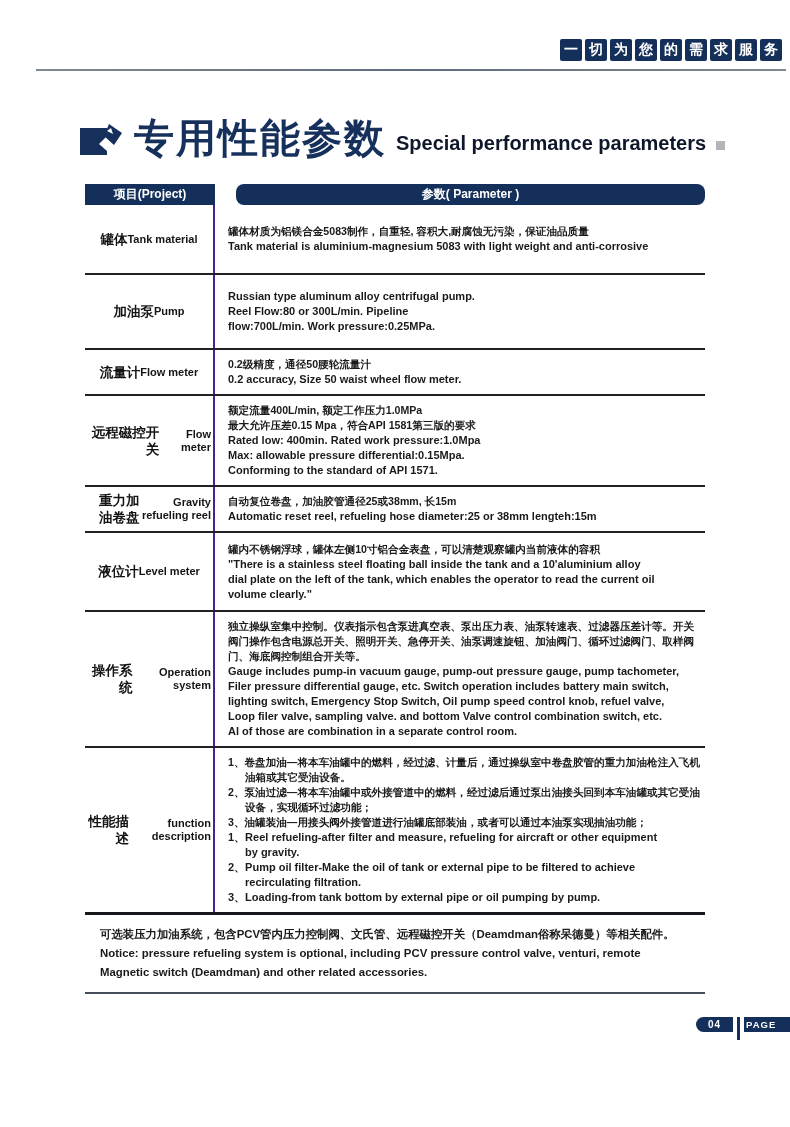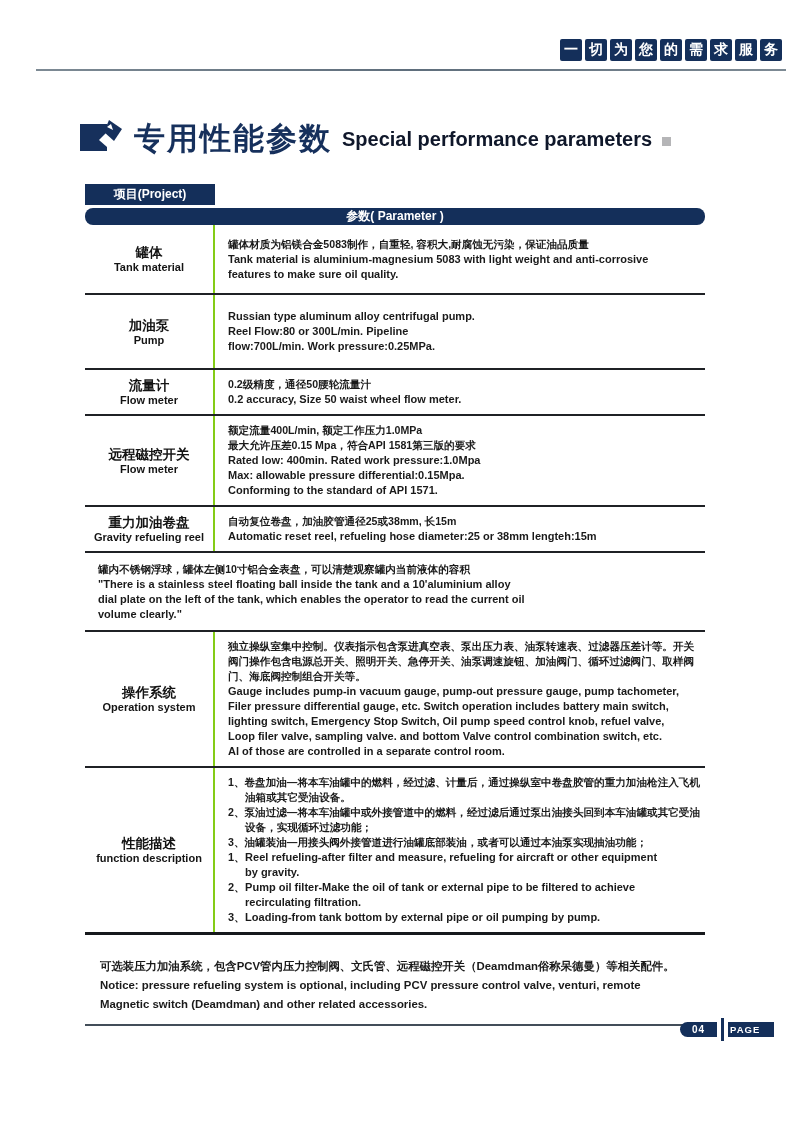--- a/index.html
+++ b/index.html
@@ -22,74 +22,74 @@
     background:linear-gradient(90deg,#7d8a94,#5f6e7c,#7d8a94);
   }
 
   
   .title-row {
     position:absolute; top:118px; left:80px; display:flex;
     align-items:flex-end; gap:10px;
   }
   .title-icon { width:44px; height:34px; margin-bottom:2px; }
   .title-cn {
-    font-size:31px; font-weight:bold; color:#16305c; letter-spacing:2px;
+    font-size:40px; font-weight:bold; color:#16305c; letter-spacing:2px;
     line-height:1;
   }
   .title-en {
     font-size:20px; font-weight:bold; color:#0f172a; margin-bottom:3px;
     letter-spacing:0px;
   }
   .title-sq {
     width:9px; height:9px; background:#b5b5b7; margin-bottom:8px;
     display:inline-block;
   }
 
   
   .spec-table { position:absolute; top:184px; left:85px; width:620px; }
-  .thead { display:flex; gap:3px;flex-direction:column; }
+  .thead { display:flex; gap:21px; }
   .thead .th {
     background:#142f5a; color:#ffffff; font-size:12px; font-weight:bold;
     height:21px; display:flex; align-items:center; justify-content:center;
   }
   .th-project { width:130px; }
   .th-param { flex:1;border-radius:8px; }
 
   .tbody { border-bottom:3px solid #16181c; }
   .trow { display:flex; }
   .trow + .trow { border-top:2px solid #1f2125; }
   .cell-label {
-    width:130px; border-right:2px solid #84cc16; display:flex;
-    flex-direction:column; align-items:center; justify-content:center;
+    width:130px; border-right:2px solid #4c1d95; display:flex;
+    align-items:center; justify-content:center;
     text-align:right; padding:4px 2px;
   }
   .label-cn { font-size:13.5px; font-weight:bold; color:#141414; line-height:17px; }
   .label-en { font-size:11px; font-weight:bold; color:#141414; line-height:13px; }
   .cell-content {
     flex:1; padding:7px 4px 7px 13px; display:flex; flex-direction:column;
     justify-content:center;
   }
   .line { font-weight:bold; color:#1a1a1a; line-height:15px; }
   .line.cn { font-size:10.6px; letter-spacing:0; white-space:nowrap; }
   .line.en { font-size:11px; }
   .line.indent { padding-left:17px; }
   .r1{min-height:68px}.r2{min-height:75px}.r3{min-height:45px}.r4{min-height:80px}
   .r5{min-height:45px}.r6{min-height:79px}.r7{min-height:134px}.r8{min-height:156px}
 
   
   .note {
-    position:relative; margin-top:0; padding:22px 0 10px 15px;
+    position:relative; margin-top:0; padding:10px 0 10px 15px;
     border-bottom:2px solid #434e59;
   }
   .note .line { line-height:19px; font-size:11.4px; }
   .note .line.cn { white-space:nowrap; }
 
   
   .page-footer {
-    position:absolute; top:1017px; right:16px; display:flex; align-items:center;
+    position:absolute; top:1017px; right:0; display:flex; align-items:flex-start;
     height:24px;
   }
   .page-num {
     width:37px; height:15px; background:#142f5a; color:#fff; font-size:10px;
     font-weight:bold; display:flex; align-items:center; justify-content:center;
     border-radius:8px 0 0 8px; letter-spacing:1px;
   }
   .page-vbar { width:3px; height:23px; background:#142f5a; margin:0 4px; }
   .page-label {
     width:46px; height:15px; background:#142f5a; color:#fff; font-size:9.5px;
@@ -135,21 +135,20 @@
     </div>
     <div class="tbody" id="table-body">
         <div class="trow r1">
           <div class="cell-label">
             <div class="label-cn">罐体</div>
             <div class="label-en">Tank material</div>
           </div>
           <div class="cell-content">
             <div class="line cn">罐体材质为铝镁合金5083制作，自重轻, 容积大,耐腐蚀无污染，保证油品质量</div>
             <div class="line en">Tank material is aluminium-magnesium 5083 with light weight and anti-corrosive</div>
-            <div class="line en">features to make sure oil quality.</div>
           </div>
         </div>
         <div class="trow r2">
           <div class="cell-label">
             <div class="label-cn">加油泵</div>
             <div class="label-en">Pump</div>
           </div>
           <div class="cell-content">
             <div class="line en">Russian type aluminum alloy centrifugal pump.</div>
             <div class="line en">Reel Flow:80 or 300L/min. Pipeline</div>
@@ -183,41 +182,45 @@
           <div class="cell-label">
             <div class="label-cn">重力加油卷盘</div>
             <div class="label-en">Gravity refueling reel</div>
           </div>
           <div class="cell-content">
             <div class="line cn">自动复位卷盘，加油胶管通径25或38mm,  长15m</div>
             <div class="line en">Automatic reset reel, refueling hose diameter:25 or 38mm lengteh:15m</div>
           </div>
         </div>
         <div class="trow r6">
+          <div class="cell-label">
+            <div class="label-cn">液位计</div>
+            <div class="label-en">Level meter</div>
+          </div>
           <div class="cell-content">
             <div class="line cn">罐内不锈钢浮球，罐体左侧10寸铝合金表盘，可以清楚观察罐内当前液体的容积</div>
             <div class="line en">"There is a stainless steel floating ball inside the tank and a 10'aluminium alloy</div>
             <div class="line en">dial plate on the left of the tank, which enables the operator to read the current oil</div>
             <div class="line en">volume clearly."</div>
           </div>
         </div>
         <div class="trow r7">
           <div class="cell-label">
             <div class="label-cn">操作系统</div>
             <div class="label-en">Operation system</div>
           </div>
           <div class="cell-content">
             <div class="line cn">独立操纵室集中控制。仪表指示包含泵进真空表、泵出压力表、油泵转速表、过滤器压差计等。开关</div>
             <div class="line cn">阀门操作包含电源总开关、照明开关、急停开关、油泵调速旋钮、加油阀门、循环过滤阀门、取样阀</div>
             <div class="line cn">门、海底阀控制组合开关等。</div>
             <div class="line en">Gauge includes pump-in vacuum gauge, pump-out pressure gauge, pump tachometer,</div>
             <div class="line en">Filer pressure differential gauge, etc. Switch operation includes battery main switch,</div>
             <div class="line en">lighting switch, Emergency Stop Switch, Oil pump speed control knob, refuel valve,</div>
             <div class="line en">Loop filer valve, sampling valve. and bottom Valve control combination switch, etc.</div>
-            <div class="line en">Al of those are controlled in a separate control room.</div>
+            <div class="line en">Al of those are combination in a separate control room.</div>
           </div>
         </div>
         <div class="trow r8">
           <div class="cell-label">
             <div class="label-cn">性能描述</div>
             <div class="label-en">function description</div>
           </div>
           <div class="cell-content">
             <div class="line cn">1、卷盘加油—将本车油罐中的燃料，经过滤、计量后，通过操纵室中卷盘胶管的重力加油枪注入飞机</div>
             <div class="line cn indent">油箱或其它受油设备。</div>

